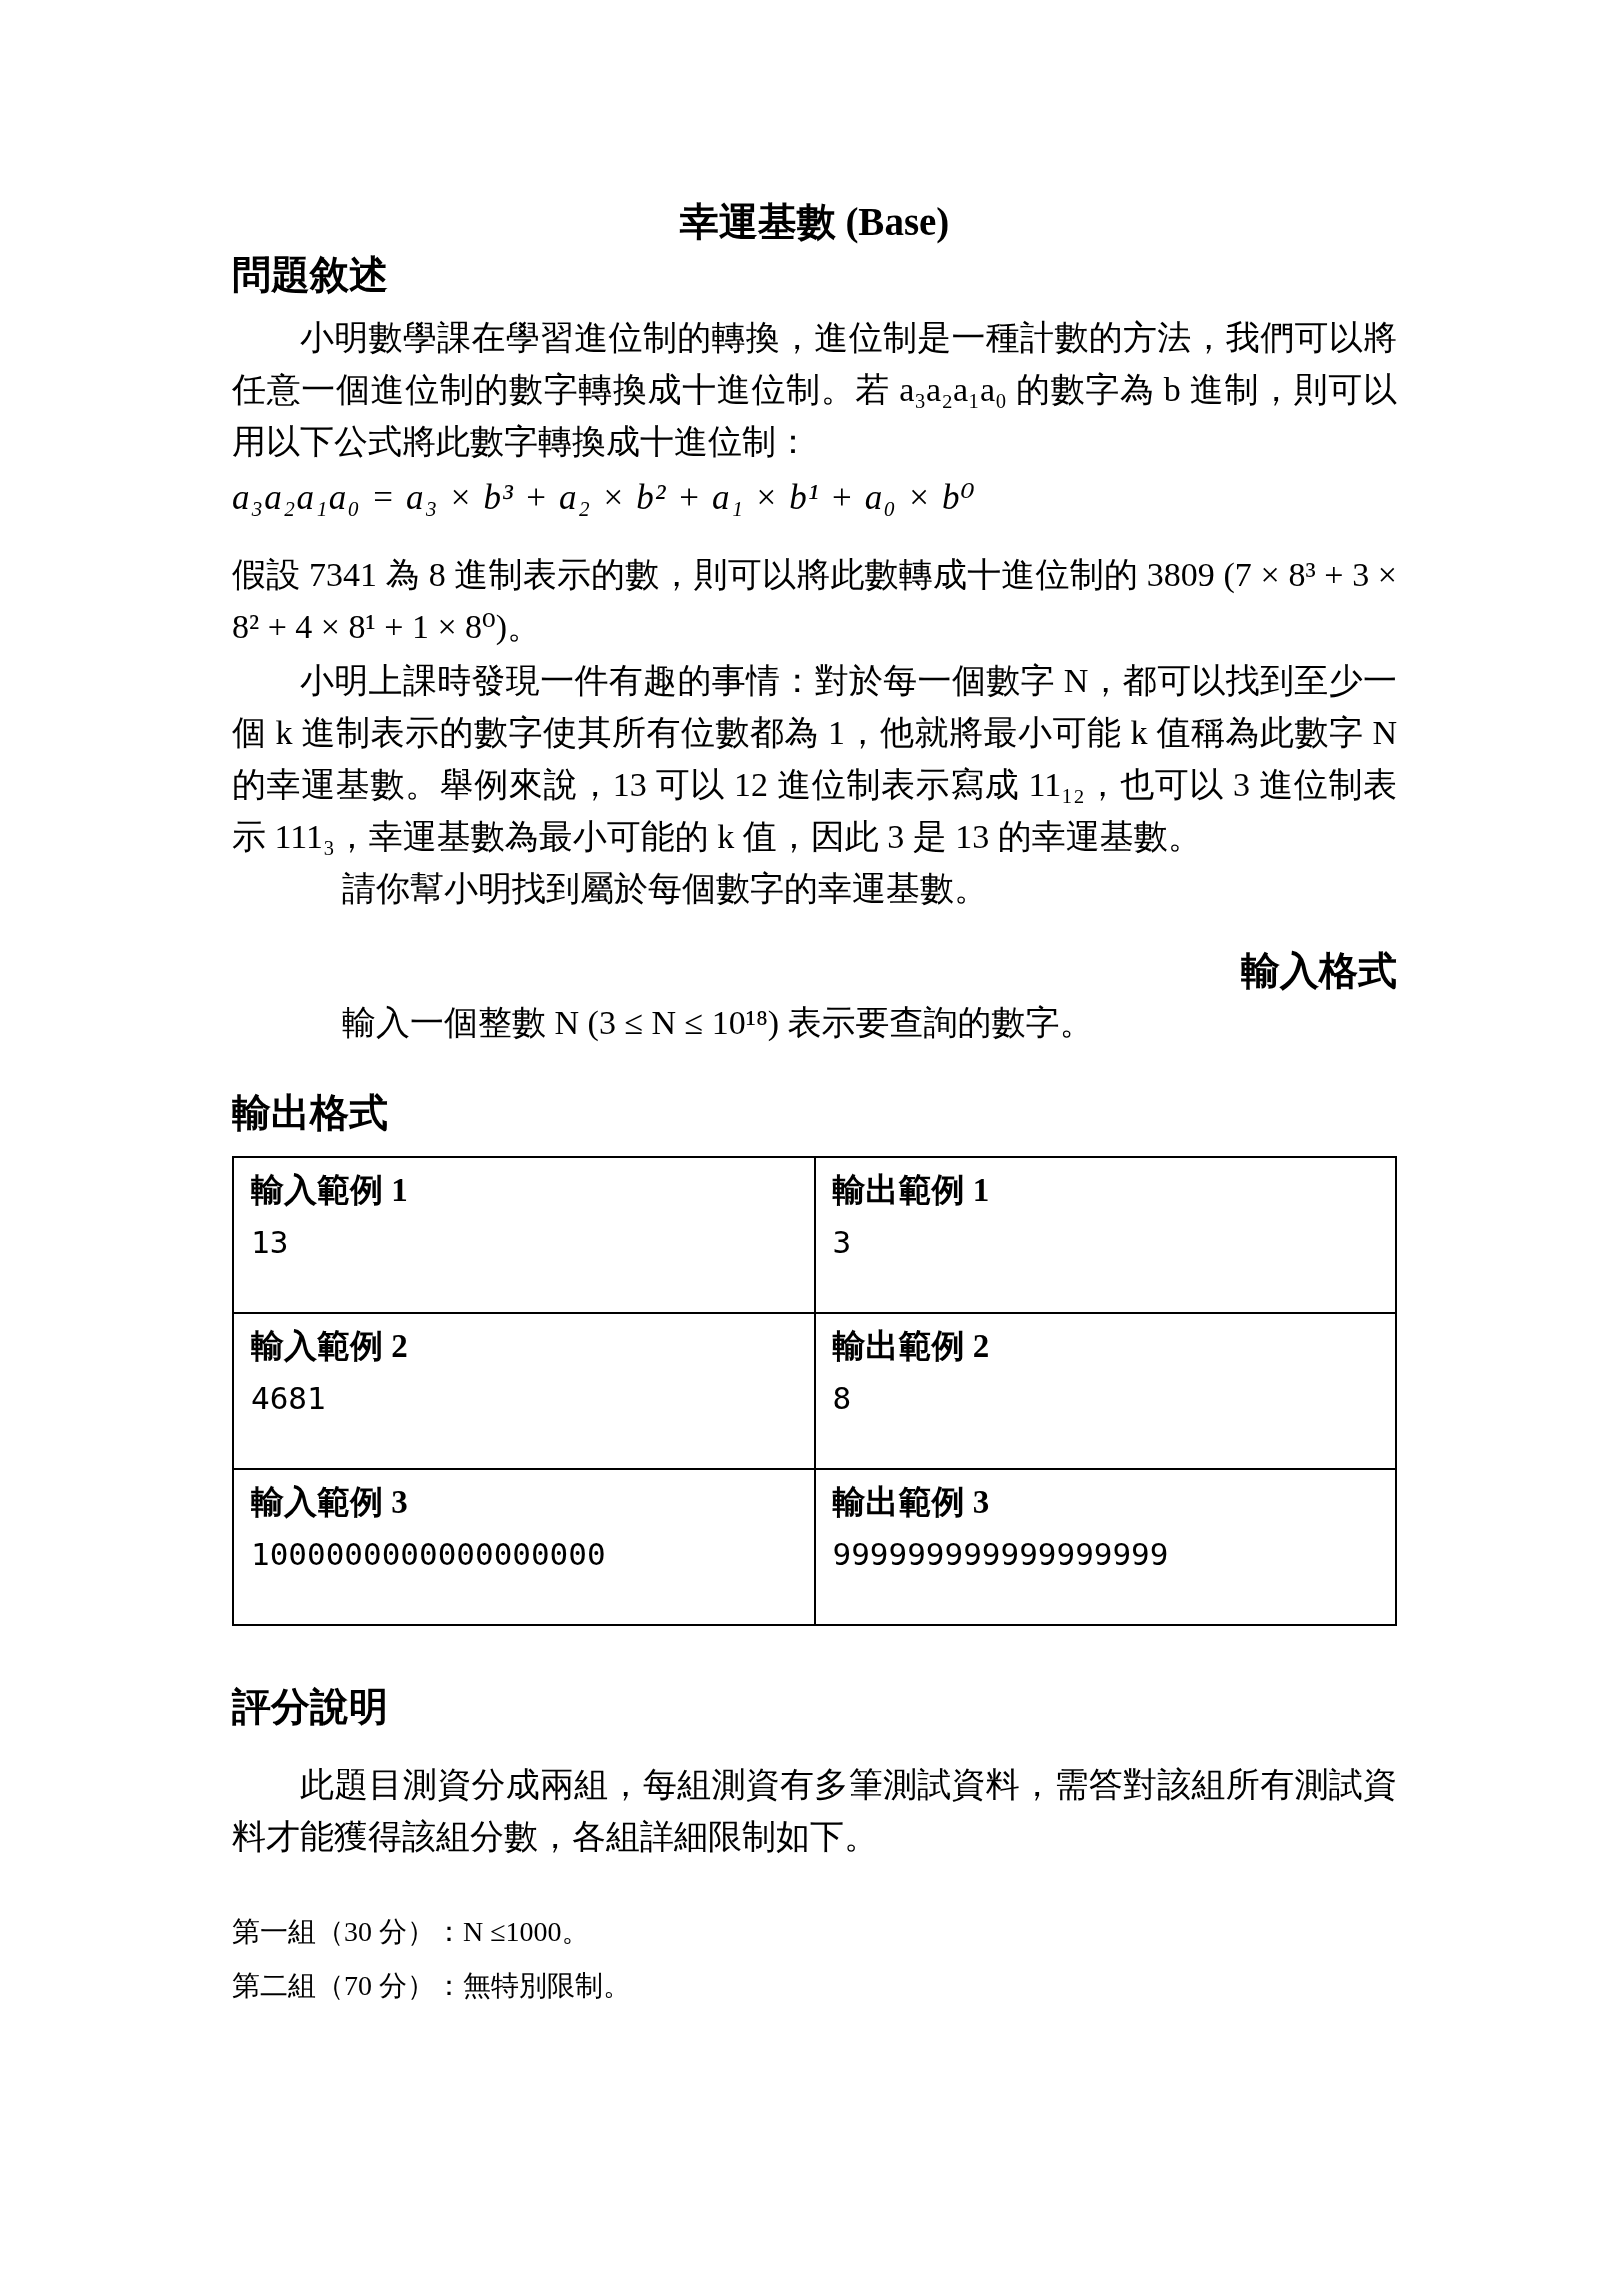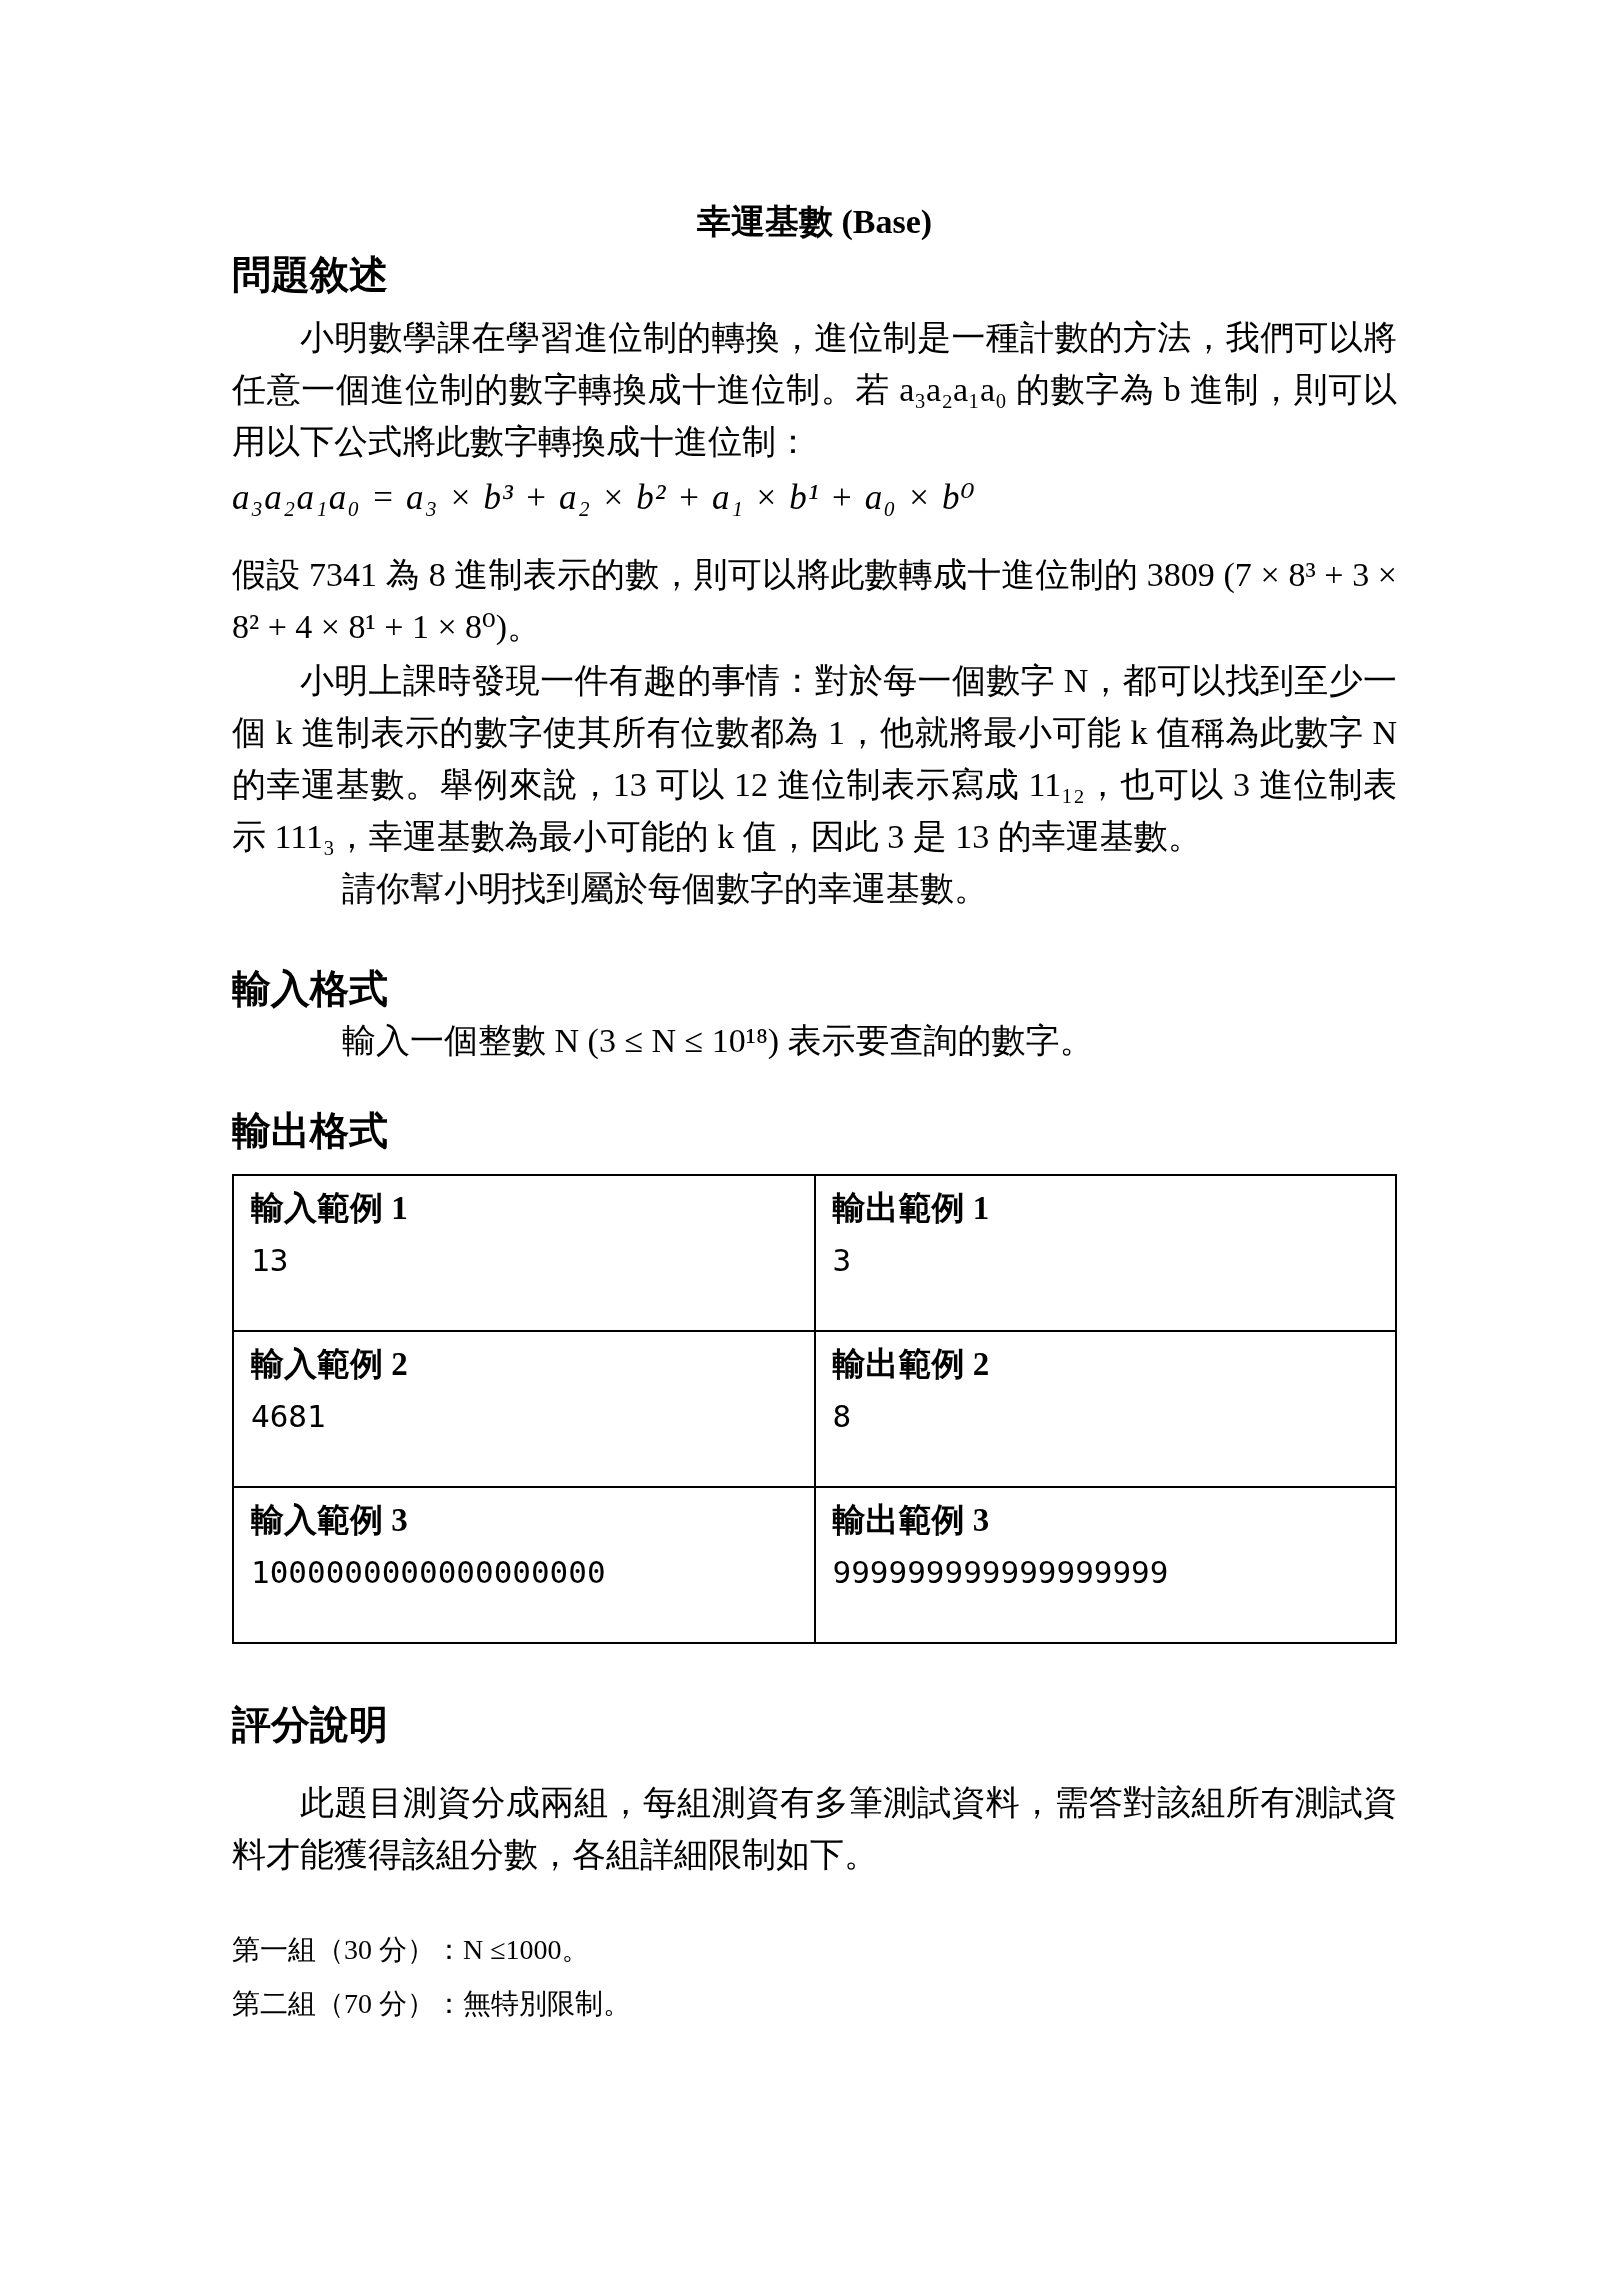--- a/index.html
+++ b/index.html
@@ -9,21 +9,21 @@
     background: #ffffff; color: #000000;
     font-family: "Liberation Serif", "DejaVu Serif", serif;
     overflow: hidden;
   }
   .page {
     width: 1623px; height: 2295px;
     padding: 195px 226px 0 232px;
   }
   .doc-title {
     text-align: center;
-    font-size: 34px; font-weight: bold;
+    font-size: 39px; font-weight: bold;
     line-height: 54px;
   }
   .section-heading {
     font-size: 39px; font-weight: bold;
     line-height: 52px;
   }
   .body-text {
     font-size: 34px; line-height: 52px;
     text-align: justify;
     margin: 0;
@@ -33,21 +33,21 @@
   .p1 { margin-top: 10.5px; }
   .formula-line {
     text-align: left;
     font-size: 35px; font-style: italic;
     line-height: 60px;
     letter-spacing: 1.3px;
   }
   .p2 { margin-top: 21px; }
   .p3 { margin-top: 2px; }
   .p4 { margin-top: 0; }
-  .h-input  { margin-top: 48px; }
+  .h-input  { margin-top: 30px; text-align: right; }
   .desc-line { font-size: 34px; line-height: 52px; margin: 0; }
   .h-output { margin-top: 38px; }
   .examples-table {
     width: 100%;
     border-collapse: collapse;
     margin-top: 17px;
     table-layout: fixed;
   }
   .examples-table td {
     border: 2.6px solid #000000;

